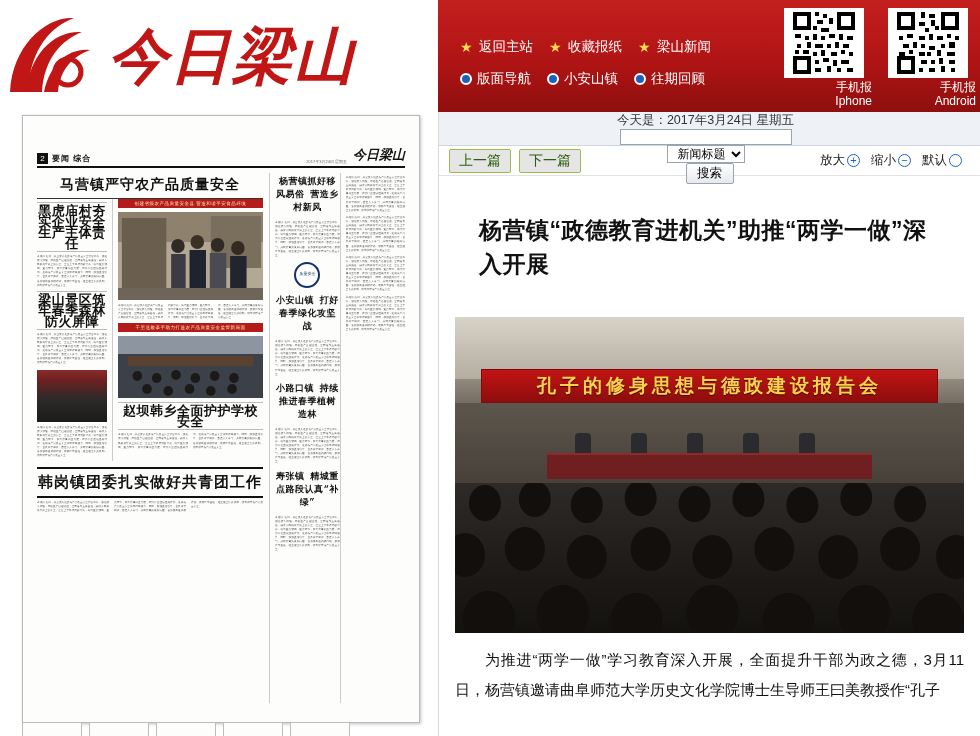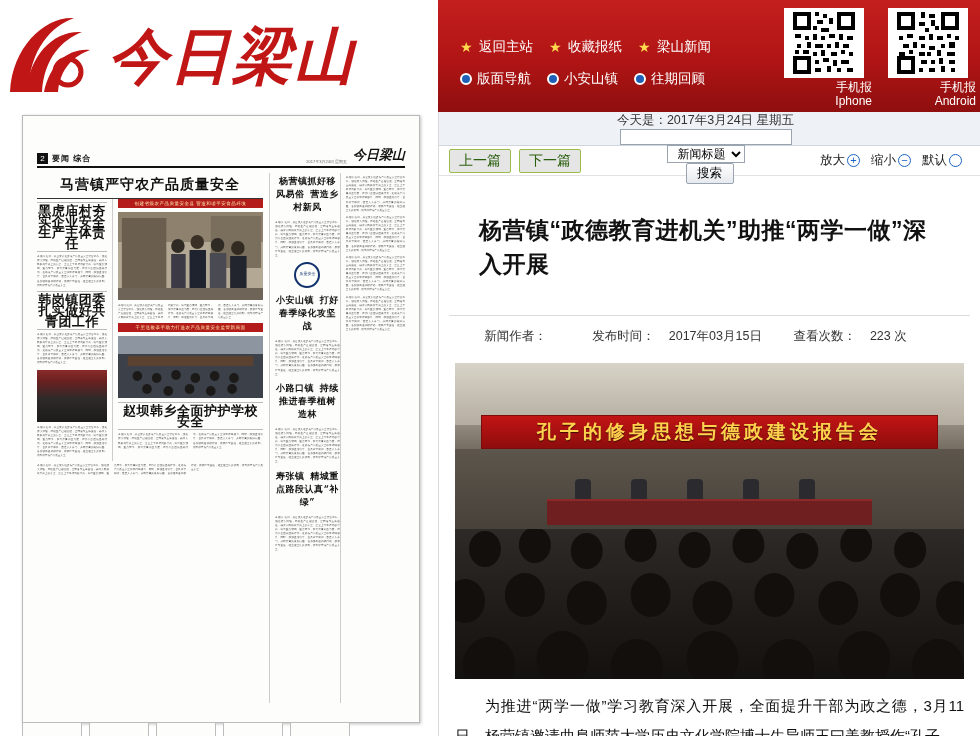--- a/index.html
+++ b/index.html
@@ -590,21 +590,21 @@
 
         <div class="pg-grid">
 
           <div class="pg-col-main">
             <div class="pg-head1">马营镇严守农产品质量安全</div>
 
             <div style="display:flex;">
               <div style="width:76px;padding-right:5px;border-right:1px solid #ccc;">
                 <div class="pg-head3">黑虎庙村夯实企业安全生产主体责任</div>
                 <div class="txtblock c1">本报讯 近日，我县深入推进农产品质量安全监管工作，强化源头治理，严格生产过程管控，全面落实主体责任，确保人民群众舌尖上的安全。全县上下坚持问题导向，突出重点领域、重点环节，加大监督抽查力度，严厉打击违法违规行为，推动农产品质量安全水平持续提升。同时，加强宣传引导，普及科学知识，营造人人参与、共同监督的良好氛围。各乡镇街道积极行动，层层压实责任，建立健全长效机制，切实保障农产品质量安全。</div>
-                <div class="pg-head3">韩岗镇团委扎实做好共青团工作</div>
+                <div class="pg-head3">梁山景区筑牢春季森林防火屏障</div>
                 <div class="txtblock c1">本报讯 近日，我县深入推进农产品质量安全监管工作，强化源头治理，严格生产过程管控，全面落实主体责任，确保人民群众舌尖上的安全。全县上下坚持问题导向，突出重点领域、重点环节，加大监督抽查力度，严厉打击违法违规行为，推动农产品质量安全水平持续提升。同时，加强宣传引导，普及科学知识，营造人人参与、共同监督的良好氛围。各乡镇街道积极行动，层层压实责任，建立健全长效机制，切实保障农产品质量安全。</div>
                 <div class="photo ph-hall" style="height:52px;"></div>
                 <div class="txtblock c1">本报讯 近日，我县深入推进农产品质量安全监管工作，强化源头治理，严格生产过程管控，全面落实主体责任，确保人民群众舌尖上的安全。全县上下坚持问题导向，突出重点领域、重点环节，加大监督抽查力度，严厉打击违法违规行为，推动农产品质量安全水平持续提升。同时，加强宣传引导，普及科学知识，营造人人参与、共同监督的良好氛围。各乡镇街道积极行动，层层压实责任，建立健全长效机制，切实保障农产品质量安全。</div>
               </div>
               <div style="width:150px;padding-left:5px;">
                 <div class="redbar">创建省级农产品质量安全县 营造和谐平安食品环境</div>
                 <div class="photo ph-office" style="height:88px;">
                   <svg width="100%" height="100%" viewBox="0 0 150 88" preserveAspectRatio="none">
                     <rect width="150" height="88" fill="#b3a894"></rect>
                     <rect x="0" y="0" width="150" height="30" fill="#8e826e"></rect>
@@ -641,20 +641,21 @@
                       <circle cx="96" cy="55" r="5"></circle>
                         <circle cx="118" cy="53" r="5"></circle>
                     </g>
                   </svg>
                 </div>
                 <div class="pg-head3">赵坝韩乡全面护护学校安全</div>
                 <div class="txtblock c2">本报讯 近日，我县深入推进农产品质量安全监管工作，强化源头治理，严格生产过程管控，全面落实主体责任，确保人民群众舌尖上的安全。全县上下坚持问题导向，突出重点领域、重点环节，加大监督抽查力度，严厉打击违法违规行为，推动农产品质量安全水平持续提升。同时，加强宣传引导，普及科学知识，营造人人参与、共同监督的良好氛围。各乡镇街道积极行动，层层压实责任，建立健全长效机制，切实保障农产品质量安全。</div>
               </div>
             </div>
 
+            <div class="pg-head-big2">韩岗镇团委扎实做好共青团工作</div>
             <div class="txtblock">本报讯 近日，我县深入推进农产品质量安全监管工作，强化源头治理，严格生产过程管控，全面落实主体责任，确保人民群众舌尖上的安全。全县上下坚持问题导向，突出重点领域、重点环节，加大监督抽查力度，严厉打击违法违规行为，推动农产品质量安全水平持续提升。同时，加强宣传引导，普及科学知识，营造人人参与、共同监督的良好氛围。各乡镇街道积极行动，层层压实责任，建立健全长效机制，切实保障农产品质量安全。</div>
           </div>
 
           <div class="pg-col-side">
             <div class="pg-head2">杨营镇抓好移风易俗 营造乡村新风</div>
             <div class="txtblock c1">本报讯 近日，我县深入推进农产品质量安全监管工作，强化源头治理，严格生产过程管控，全面落实主体责任，确保人民群众舌尖上的安全。全县上下坚持问题导向，突出重点领域、重点环节，加大监督抽查力度，严厉打击违法违规行为，推动农产品质量安全水平持续提升。同时，加强宣传引导，普及科学知识，营造人人参与、共同监督的良好氛围。各乡镇街道积极行动，层层压实责任，建立健全长效机制，切实保障农产品质量安全。</div>
             <div class="seal">质量安全</div>
             <div class="pg-head2">小安山镇 打好春季绿化攻坚战</div>
             <div class="txtblock c1">本报讯 近日，我县深入推进农产品质量安全监管工作，强化源头治理，严格生产过程管控，全面落实主体责任，确保人民群众舌尖上的安全。全县上下坚持问题导向，突出重点领域、重点环节，加大监督抽查力度，严厉打击违法违规行为，推动农产品质量安全水平持续提升。同时，加强宣传引导，普及科学知识，营造人人参与、共同监督的良好氛围。各乡镇街道积极行动，层层压实责任，建立健全长效机制，切实保障农产品质量安全。</div>
             <div class="pg-head2">小路口镇 持续推进春季植树造林</div>
@@ -701,25 +702,20 @@
         <span class="z-ico">+</span>
         <span class="lbl">缩小</span>
         <span class="z-ico">−</span>
         <span class="lbl">默认</span>
         <span class="z-ico plain">.</span>
       </div>
     </div>
 
     <h1 class="art-title">杨营镇“政德教育进机关”助推“两学一做”深入开展</h1>
 
-    <div class="art-meta">
-      <span><span>新闻作者：</span><span></span></span>
-      <span><span>发布时间：</span><span>2017年03月15日</span></span>
-      <span><span>查看次数：</span><span>223 次</span></span>
-    </div>
 
     <div class="art-photo">
       <div class="ap-ceiling"></div>
       <div class="ap-banner">孔子的修身思想与德政建设报告会</div>
       <div class="ap-stage"></div>
       <div class="ap-table"></div>
       <div class="ap-seat" style="left:120px;"></div>
       <div class="ap-seat" style="left:176px;"></div>
       <div class="ap-seat" style="left:232px;"></div>
       <div class="ap-seat" style="left:288px;"></div>

